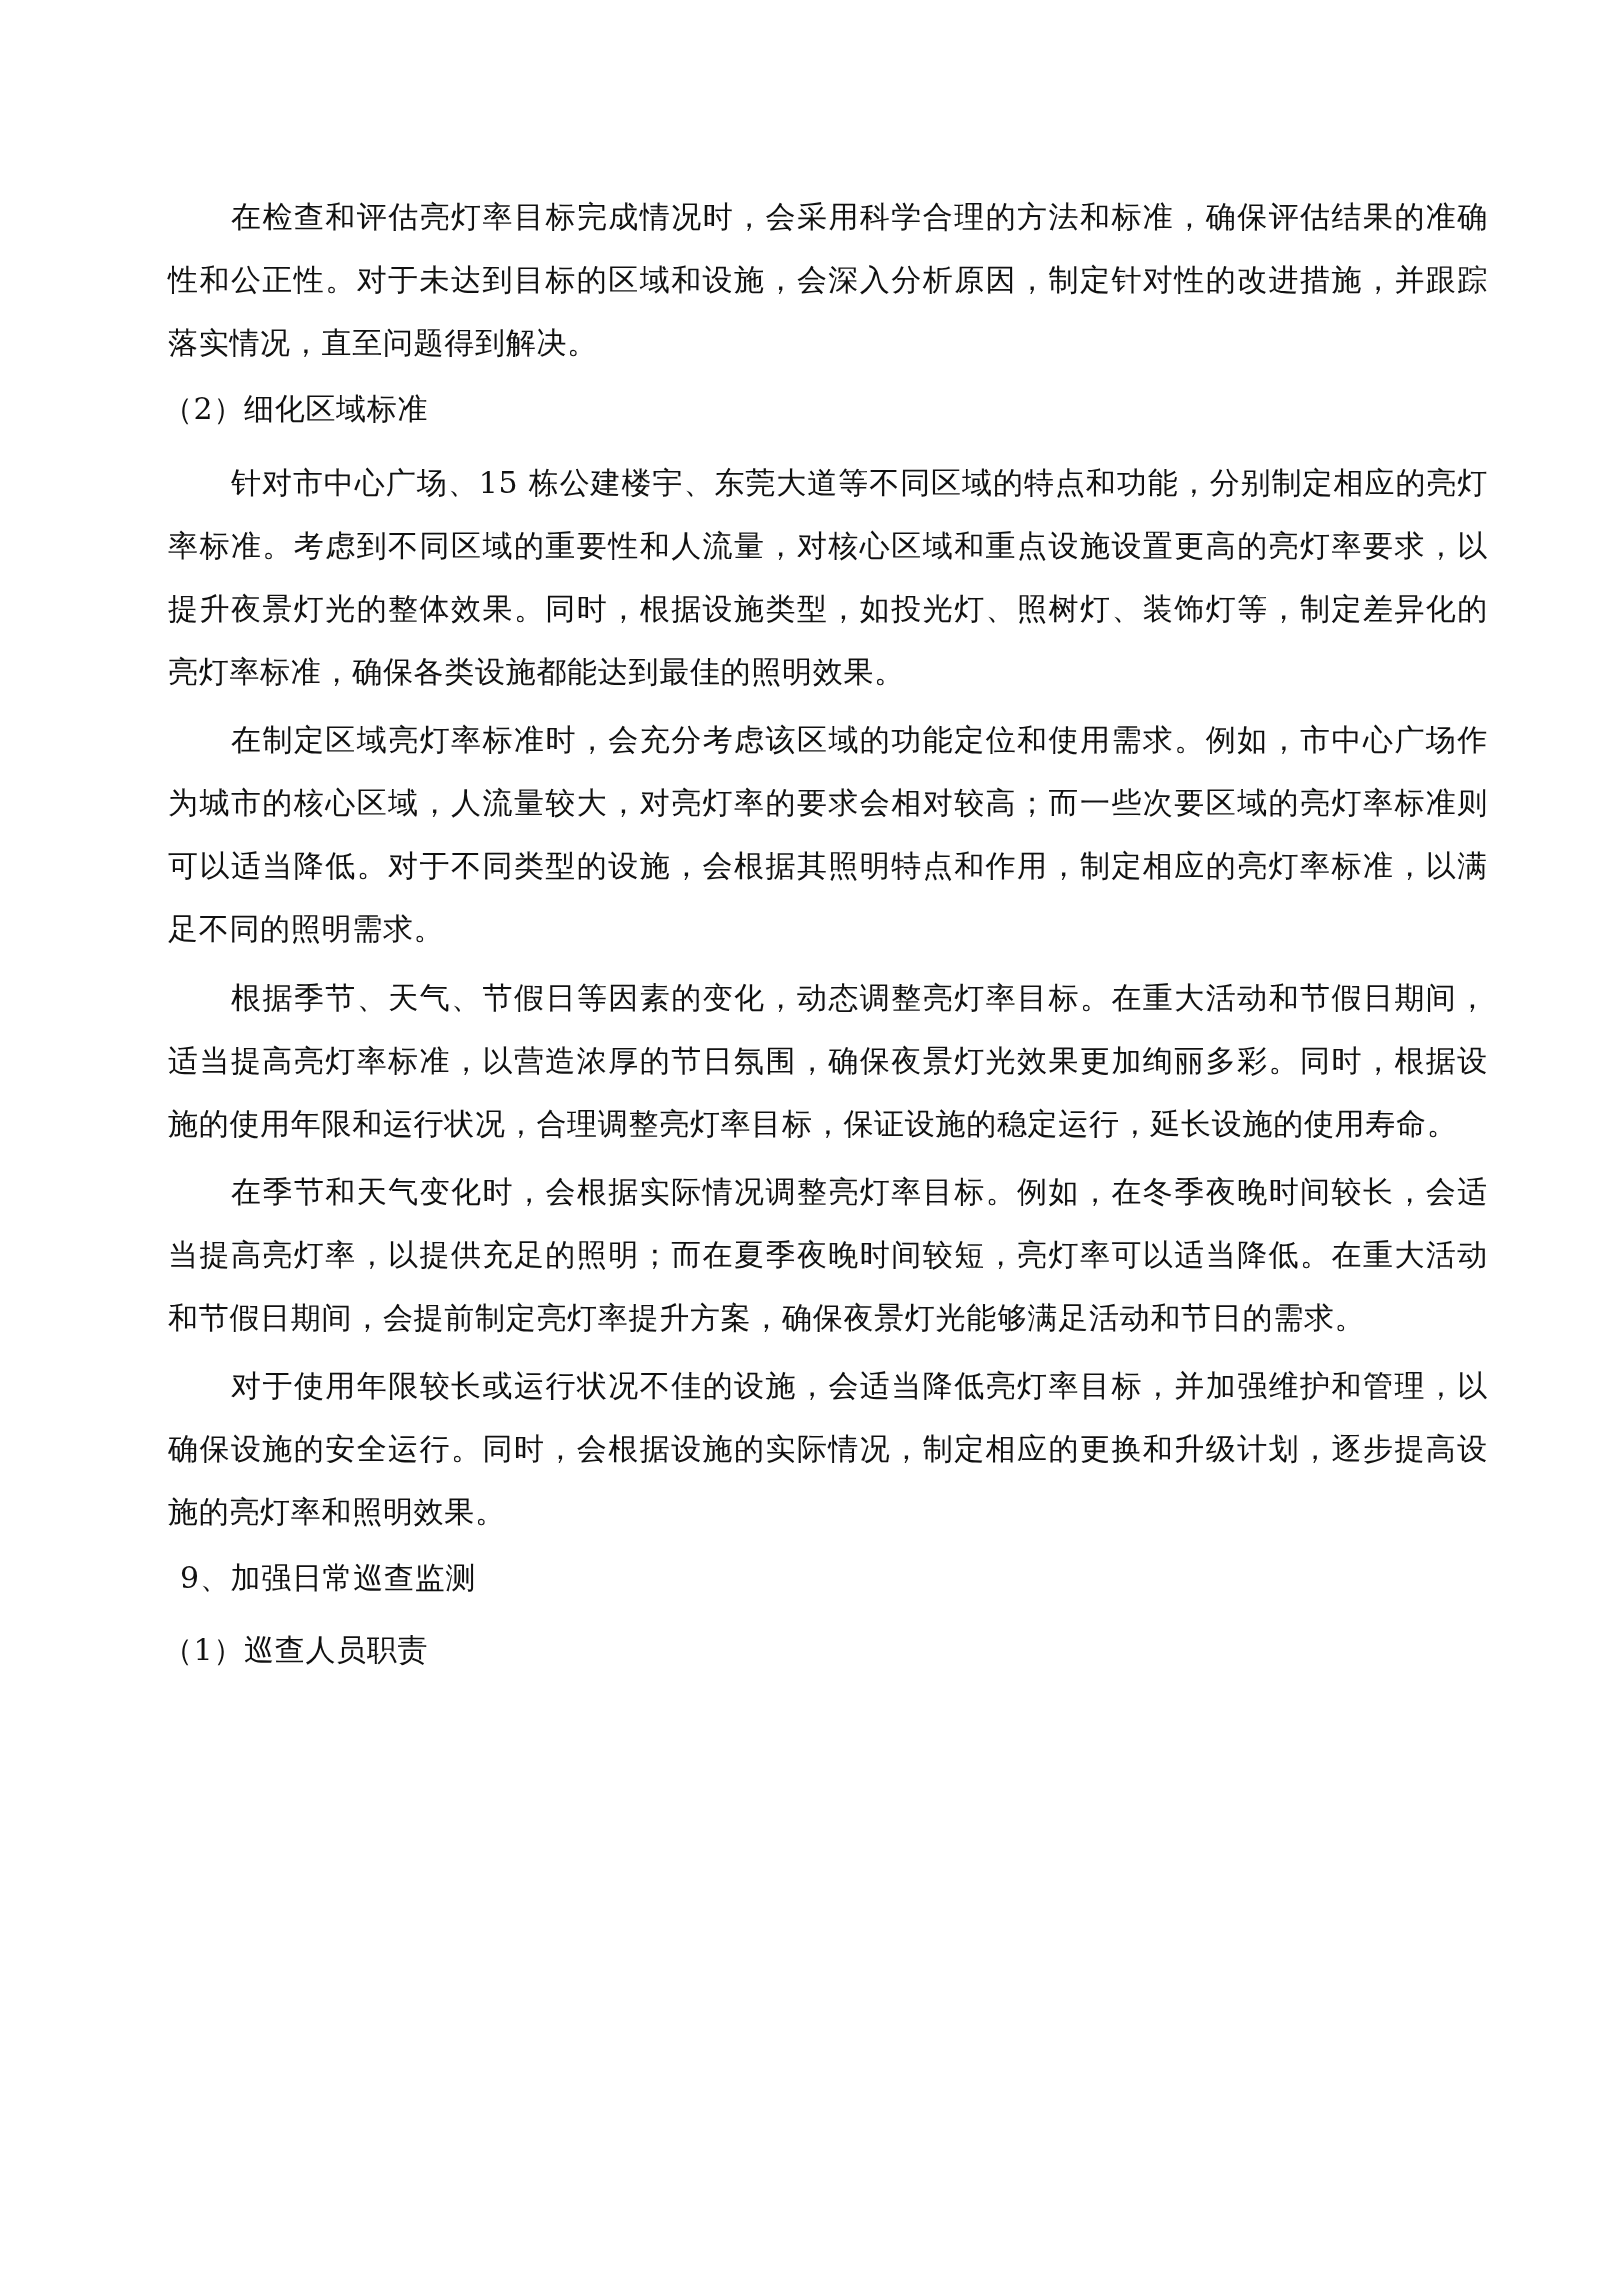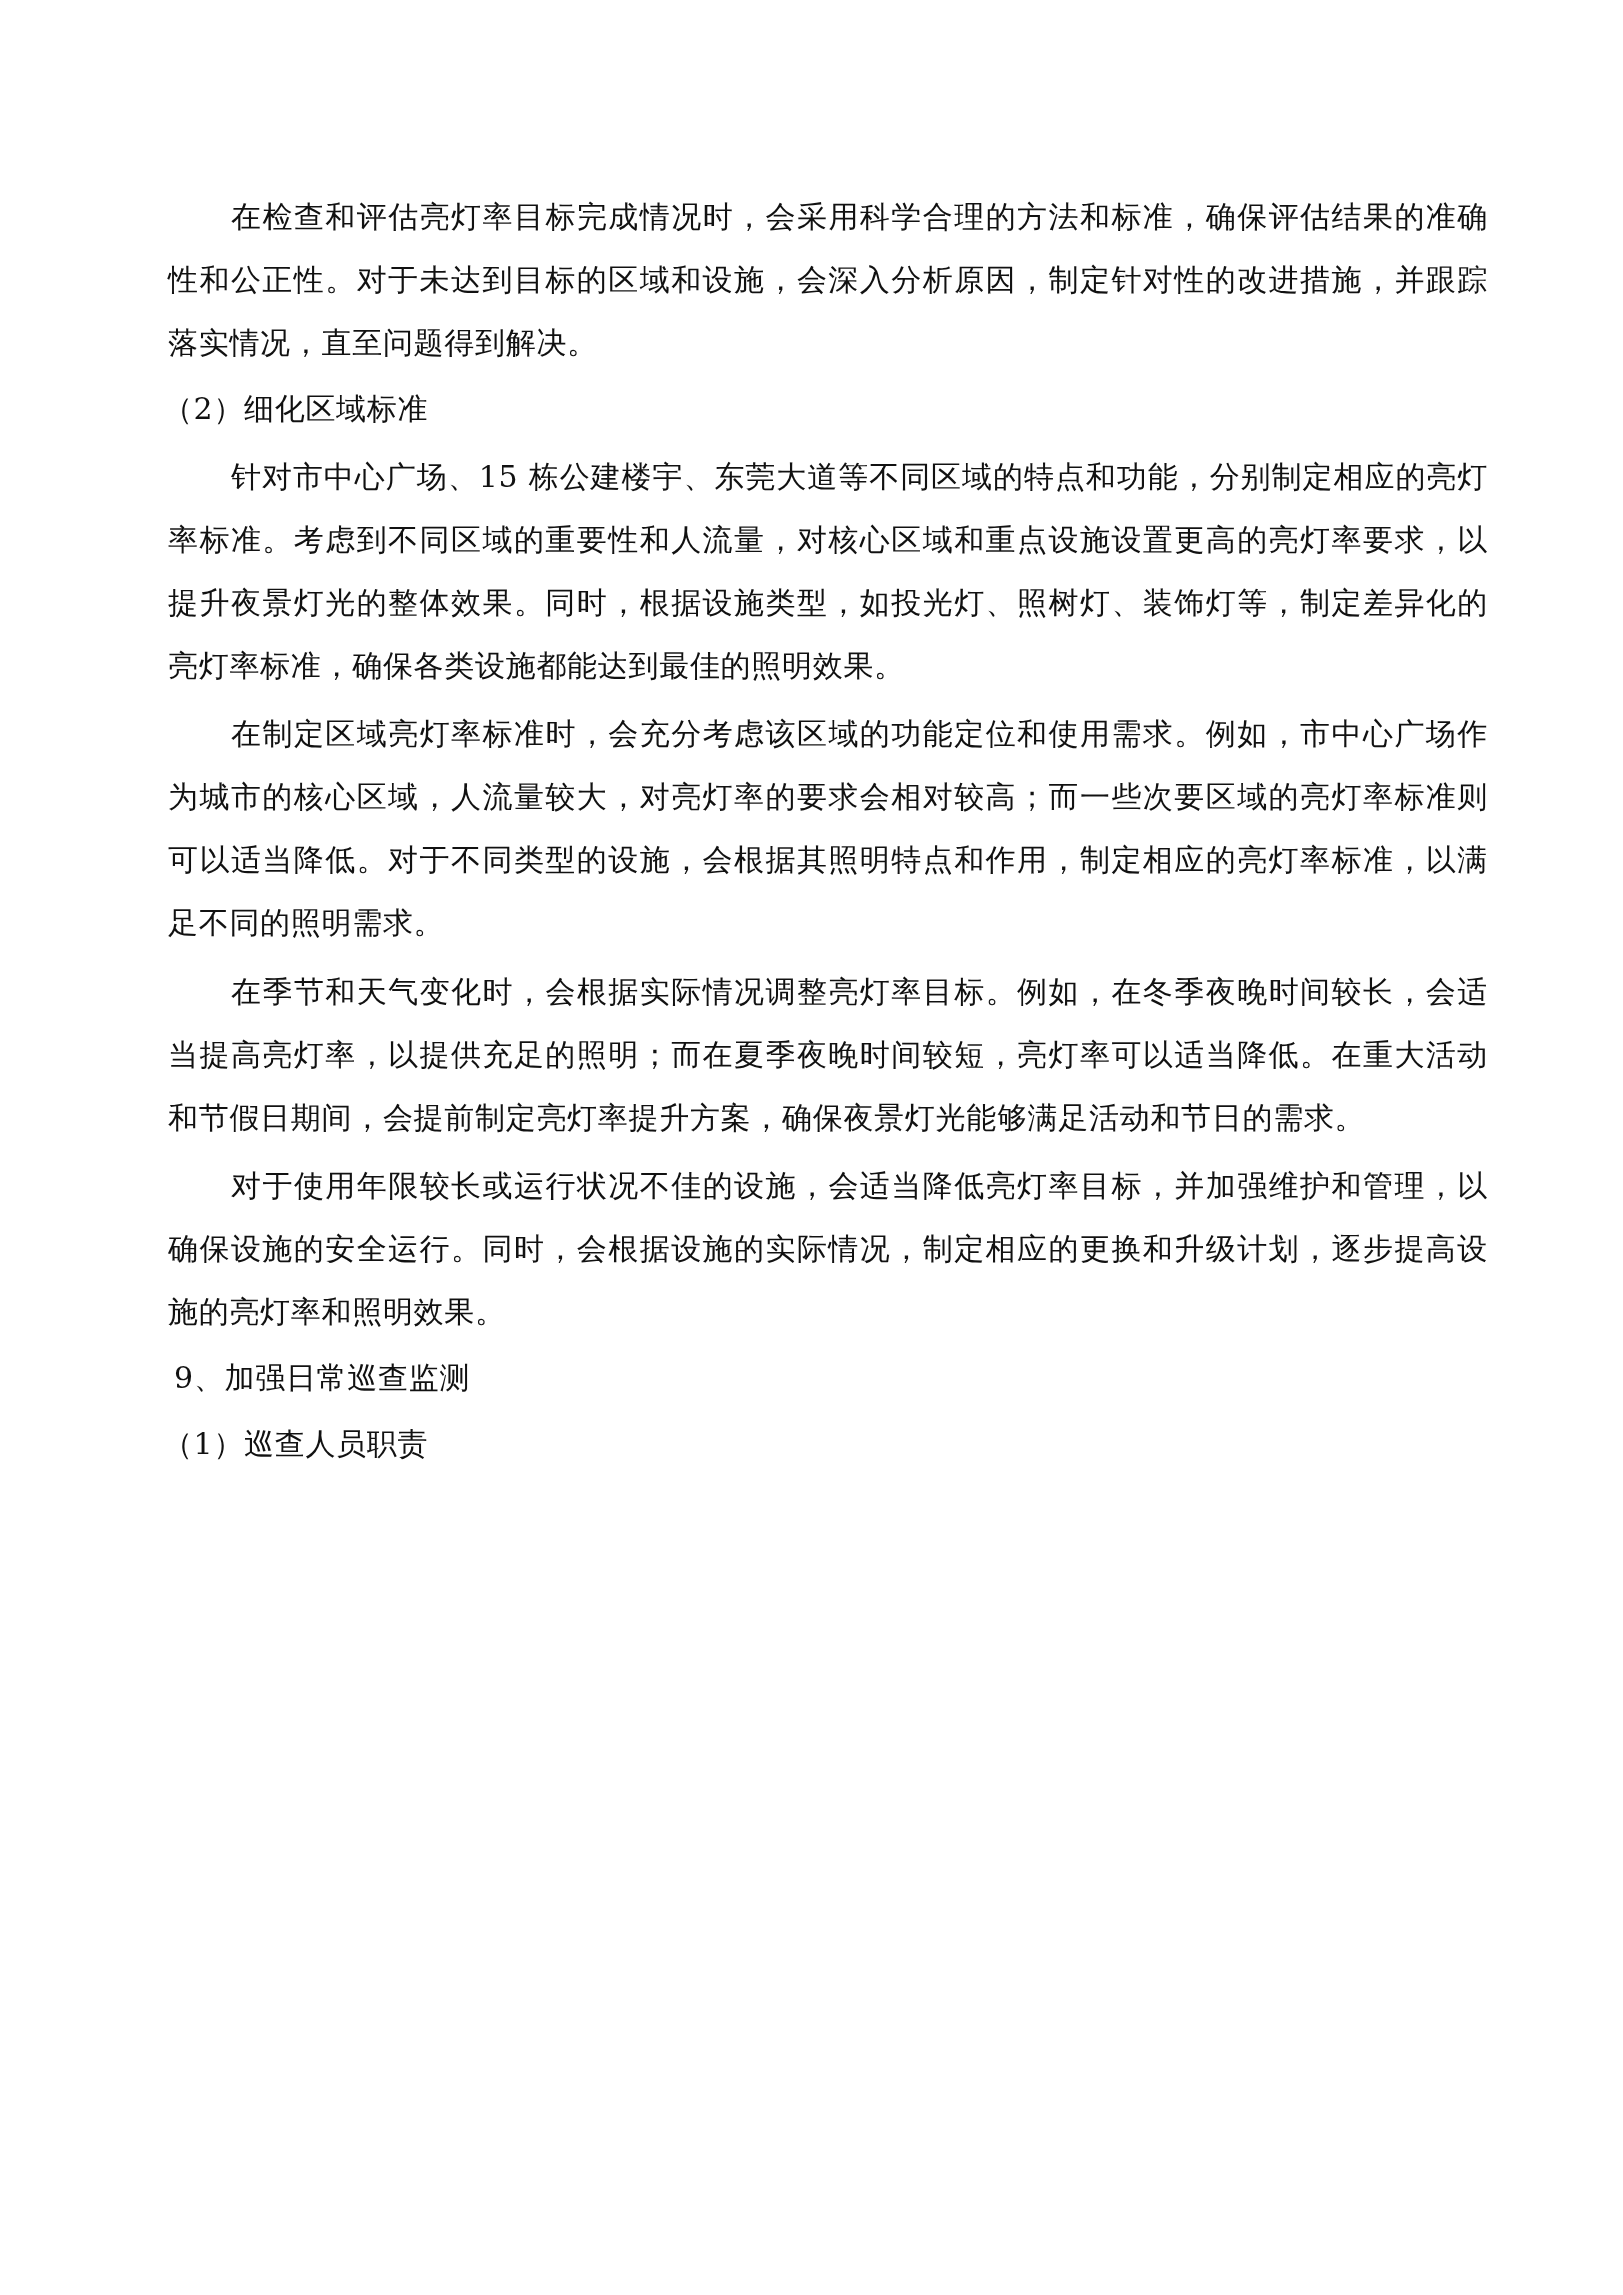--- a/index.html
+++ b/index.html
@@ -26,21 +26,21 @@
       line-height: 63px;
       text-indent: 63px;
       text-align: justify;
       text-justify: inter-character;
       margin: 0 0 5.2px 0;
       letter-spacing: 0.7px;
     }
     .heading {
       font-size: 30px;
       line-height: 60px;
-      margin: 6px;
+      margin: 12px;
       letter-spacing: 0.7px;
     }
     .heading.sub {
       margin-left: -5.2px;
     }
     .gap-small { margin-top: 5.2px; }
   </style>
 </head>
 <body>
 
@@ -49,20 +49,21 @@
   <p class="para">在检查和评估亮灯率目标完成情况时，会采用科学合理的方法和标准，确保评估结果的准确性和公正性。对于未达到目标的区域和设施，会深入分析原因，制定针对性的改进措施，并跟踪落实情况，直至问题得到解决。</p>
 
   <p class="heading sub gap-small">（2）细化区域标准</p>
 
   <p class="para">针对市中心广场、15 栋公建楼宇、东莞大道等不同区域的特点和功能，分别制定相应的亮灯率标准。考虑到不同区域的重要性和人流量，对核心区域和重点设施设置更高的亮灯率要求，以提升夜景灯光的整体效果。同时，根据设施类型，如投光灯、照树灯、装饰灯等，制定差异化的亮灯率标准，确保各类设施都能达到最佳的照明效果。</p>
 
   <p class="para">在制定区域亮灯率标准时，会充分考虑该区域的功能定位和使用需求。例如，市中心广场作为城市的核心区域，人流量较大，对亮灯率的要求会相对较高；而一些次要区域的亮灯率标准则可以适当降低。对于不同类型的设施，会根据其照明特点和作用，制定相应的亮灯率标准，以满足不同的照明需求。</p>
 
 
 
+  <p class="para">根据季节、天气、节假日等因素的变化，动态调整亮灯率目标。在重大活动和节假日期间，适当提高亮灯率标准，以营造浓厚的节日氛围，确保夜景灯光效果更加绚丽多彩。同时，根据设施的使用年限和运行状况，合理调整亮灯率目标，保证设施的稳定运行，延长设施的使用寿命。</p>
 
   <p class="para">在季节和天气变化时，会根据实际情况调整亮灯率目标。例如，在冬季夜晚时间较长，会适当提高亮灯率，以提供充足的照明；而在夏季夜晚时间较短，亮灯率可以适当降低。在重大活动和节假日期间，会提前制定亮灯率提升方案，确保夜景灯光能够满足活动和节日的需求。</p>
 
   <p class="para">对于使用年限较长或运行状况不佳的设施，会适当降低亮灯率目标，并加强维护和管理，以确保设施的安全运行。同时，会根据设施的实际情况，制定相应的更换和升级计划，逐步提高设施的亮灯率和照明效果。</p>
 
   <p class="heading gap-small">9、加强日常巡查监测</p>
 
   <p class="heading sub">（1）巡查人员职责</p>
 
 </div>

